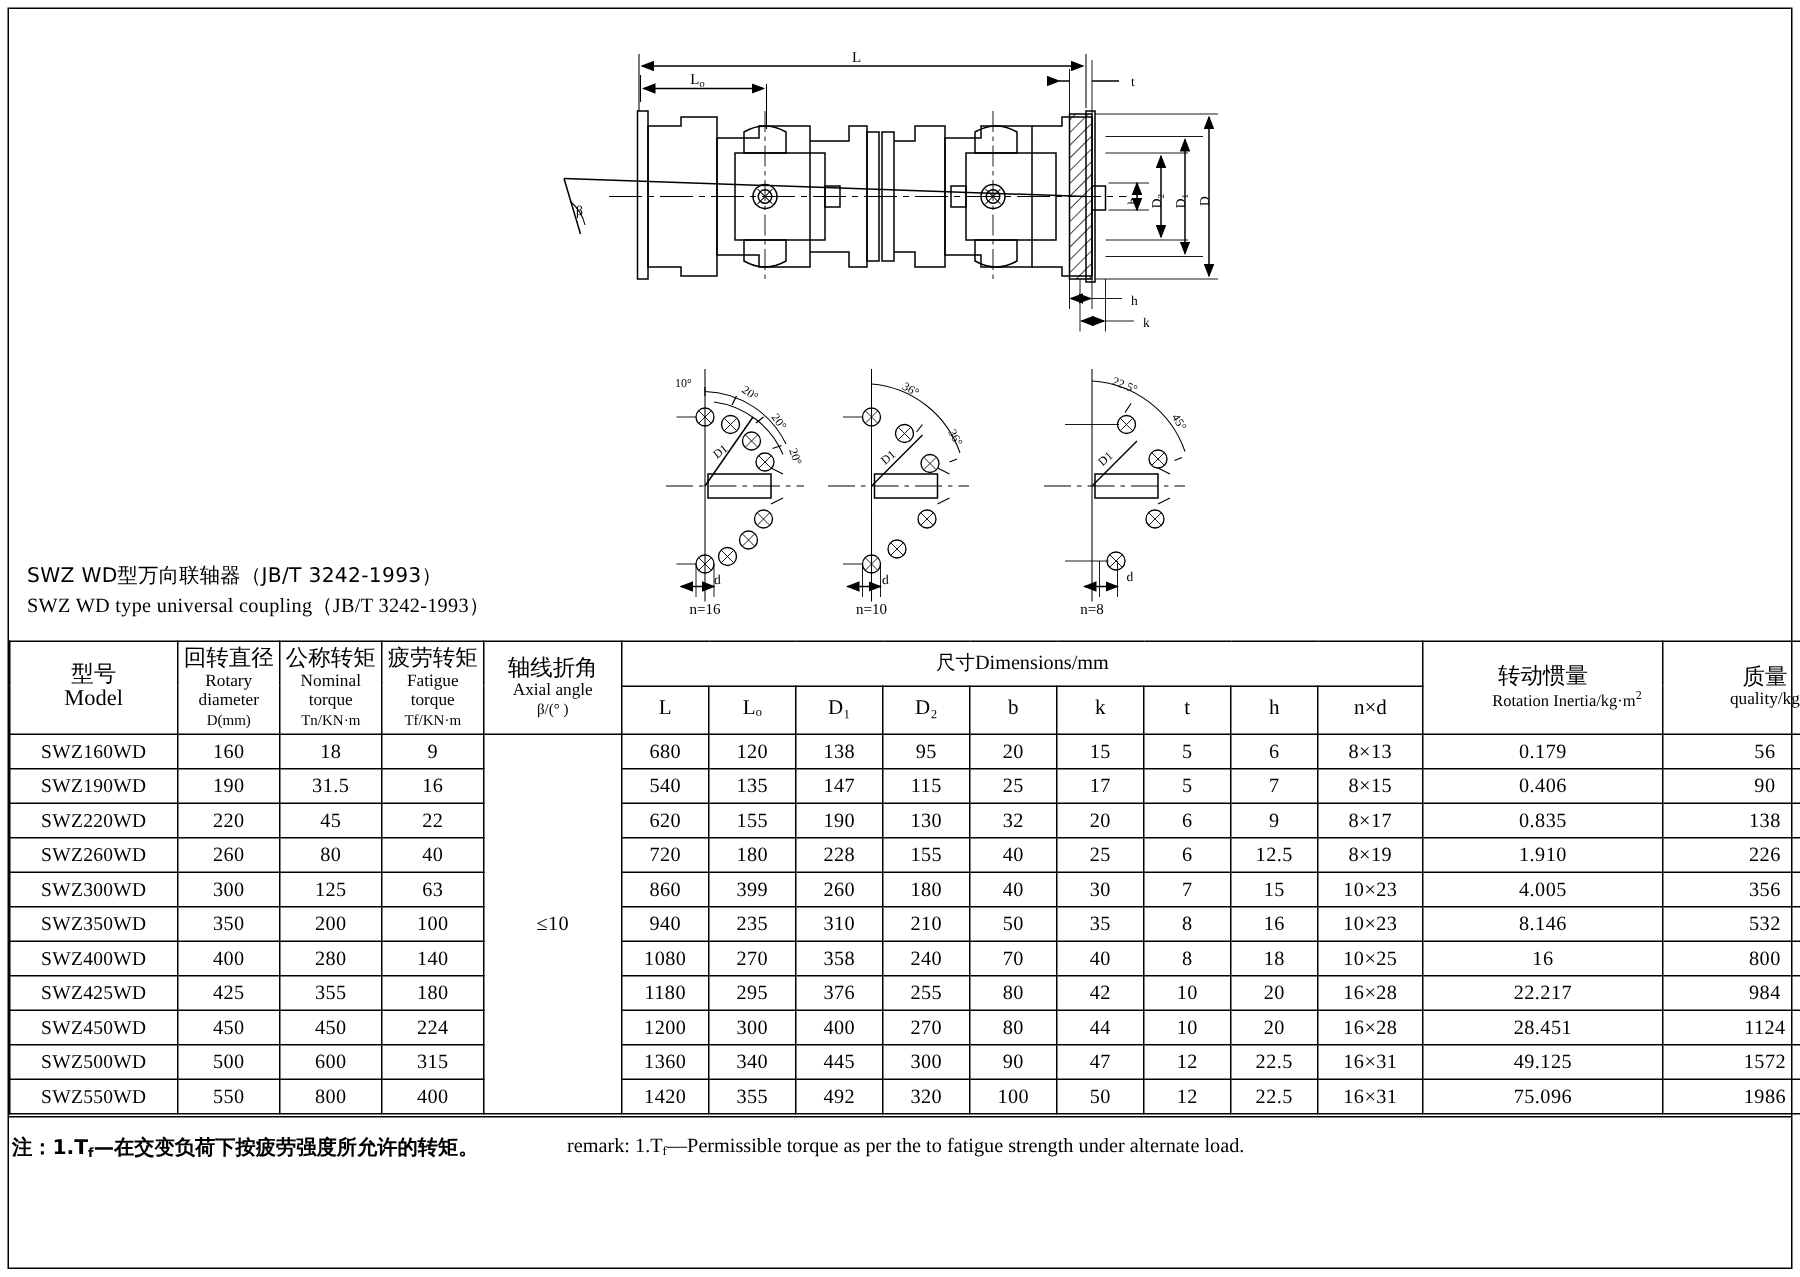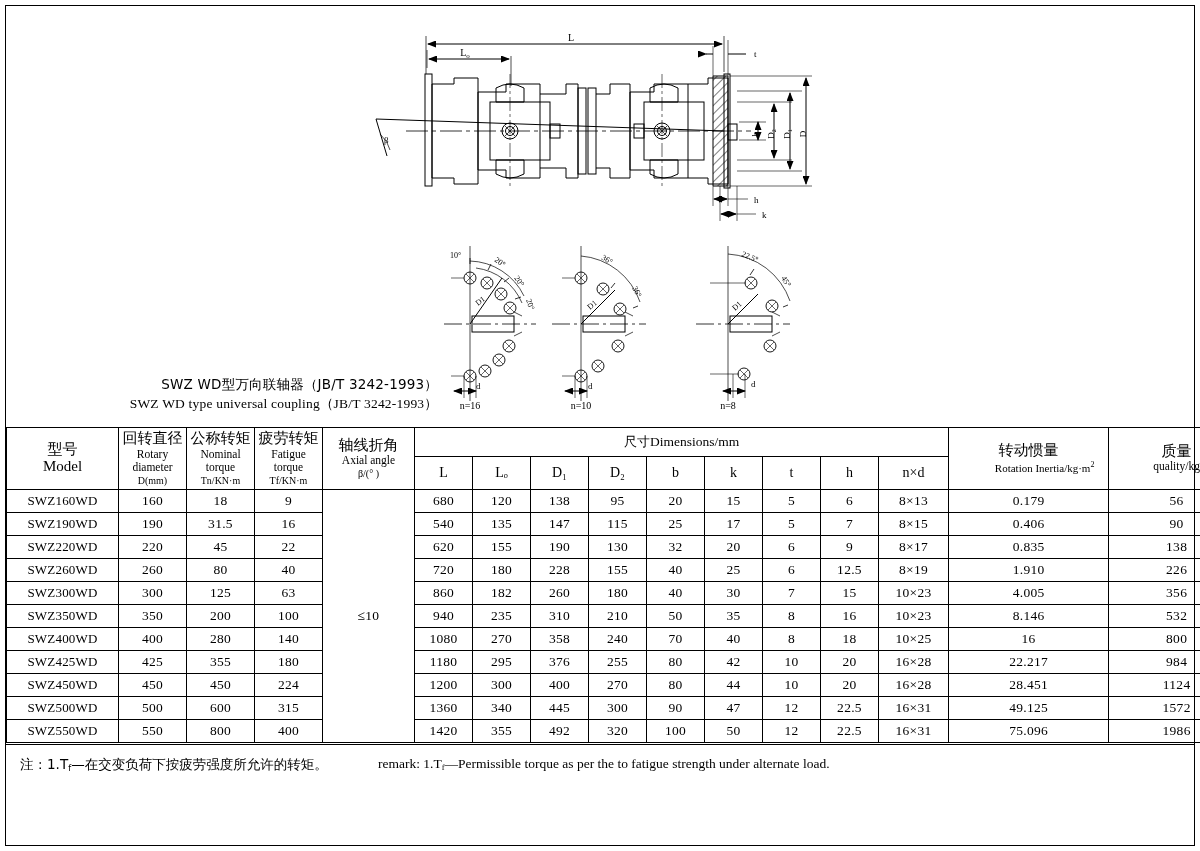--- a/index.html
+++ b/index.html
@@ -45,21 +45,20 @@
     position: absolute;
     left: 18px;
     top: 374px;
     width: 420px;
     line-height: 1.5;
   }
   #title-block .line {
     font-size: 13.5px;
     letter-spacing: .2px;
     white-space: nowrap;
-    text-align: right;
   }
   .cjk { font-family: "DejaVu Sans", "Liberation Sans", sans-serif; }
 
   
   #spec-table-wrap {
     position: absolute;
     left: 6px;
     top: 427px;
     width: 1188px;
   }
@@ -127,21 +126,21 @@
     height: 102px;
     border-top: 1px solid #000;
     box-sizing: border-box;
   }
   #footnotes .row {
     position: absolute;
     top: 11px;
     font-size: 13.5px;
     white-space: nowrap;
   }
-  #note-zh { left: 14px; font-family: "DejaVu Sans", "Liberation Sans", sans-serif; font-size: 13px; }
+  #note-zh { left: 2px; font-family: "DejaVu Sans", "Liberation Sans", sans-serif; font-size: 13px; font-weight: bold; }
   #note-en { left: 372px; }
   sub.f { font-size: 8.5px; vertical-align: baseline; position: relative; top: 2px; }
 </style>
 </head>
 <body>
 
 <div id="page">
   <div class="frame"></div>
 
   <div id="drawing-area">
@@ -555,21 +554,21 @@
             <td>8×19</td>
             <td>1.910</td>
             <td>226</td>
           </tr>
           <tr>
             <td class="model">SWZ300WD</td>
             <td>300</td>
             <td>125</td>
             <td>63</td>
             <td>860</td>
-            <td>182</td>
+            <td>399</td>
             <td>260</td>
             <td>180</td>
             <td>40</td>
             <td>30</td>
             <td>7</td>
             <td>15</td>
             <td>10×23</td>
             <td>4.005</td>
             <td>356</td>
           </tr>

